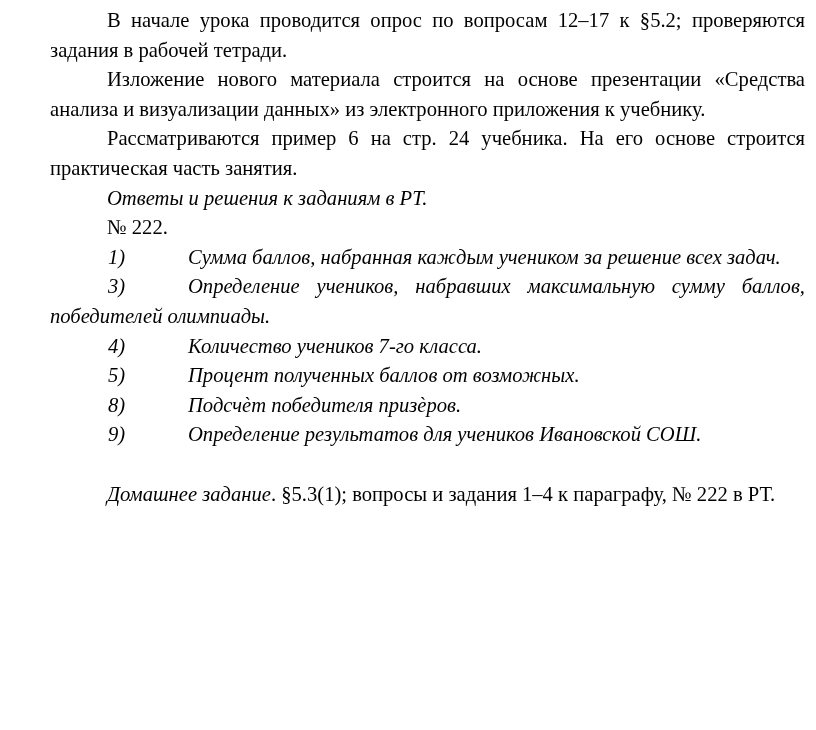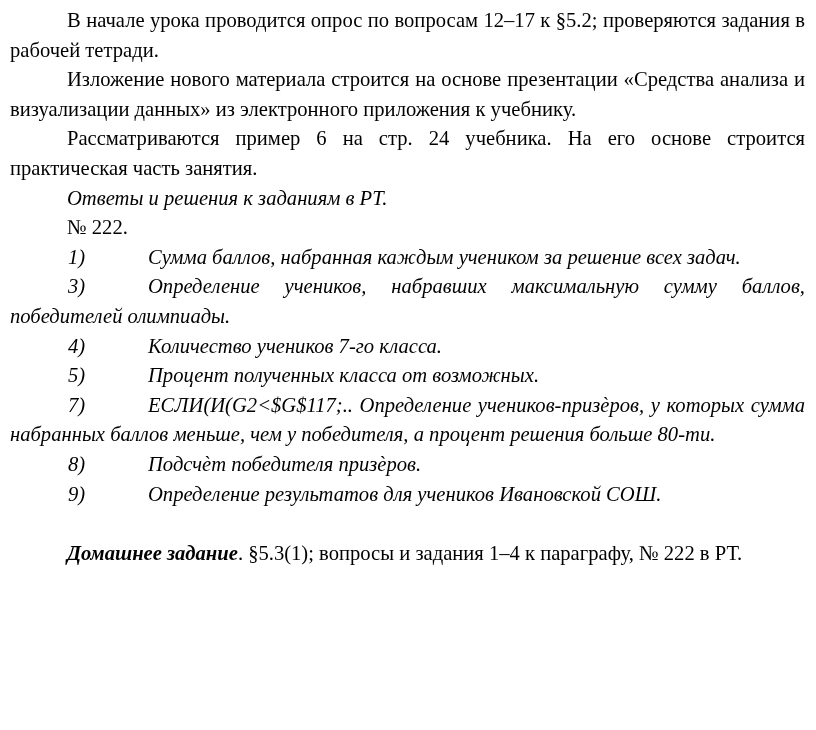--- a/index.html
+++ b/index.html
@@ -25,35 +25,36 @@
     background: #ffffff;
   }
 
   .doc-body {
     font-size: 20.6px;
     line-height: 29.6px;
     text-align: justify;
     text-justify: inter-word;
     -webkit-hyphens: none;
     hyphens: none;
+    margin-left: 40px;
   }
 
   
   p.para {
     margin: 0;
     text-indent: 57px;
     text-align: justify;
   }
 
   .ital {
     font-style: italic;
   }
 
   .bold-ital {
-    font-weight: bold;
+    font-weight: normal;
     font-style: italic;
   }
 
   
   .list-item {
     margin: 0;
     padding-left: 0;
     text-indent: 0;
     text-align: justify;
     position: relative;
@@ -100,27 +101,24 @@
 
     <p class="list-item">
       <span class="marker">3)</span><span class="li-text">Определение учеников, набравших максимальную сумму баллов, победителей олимпиады.</span>
     </p>
 
     <p class="list-item">
       <span class="marker">4)</span><span class="li-text">Количество учеников 7-го класса.</span>
     </p>
 
     <p class="list-item">
-      <span class="marker">5)</span><span class="li-text">Процент полученных класса от возможных.</span>
+      <span class="marker">5)</span><span class="li-text">Процент полученных баллов от возможных.</span>
     </p>
 
 
-    <p class="list-item">
-      <span class="marker">7)</span><span class="li-text">ЕСЛИ(И(G2&lt;$G$117;.. Определение учеников-призѐров, у которых сумма набранных баллов меньше, чем у победителя, а процент решения больше 80-ти.</span>
-    </p>
 
     <p class="list-item">
       <span class="marker">8)</span><span class="li-text">Подсчѐт победителя призѐров.</span>
     </p>
 
     <p class="list-item">
       <span class="marker">9)</span><span class="li-text">Определение результатов для учеников Ивановской СОШ.</span>
     </p>
 
     <div class="spacer-line"></div>

